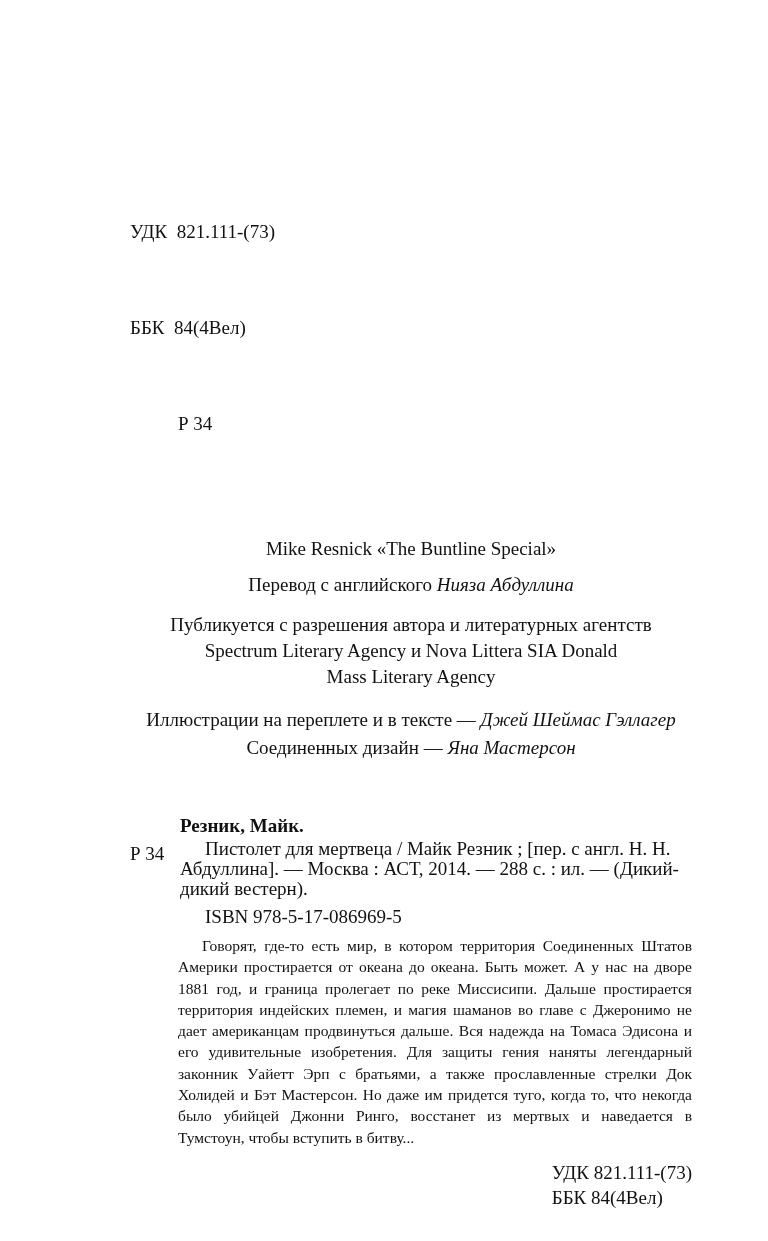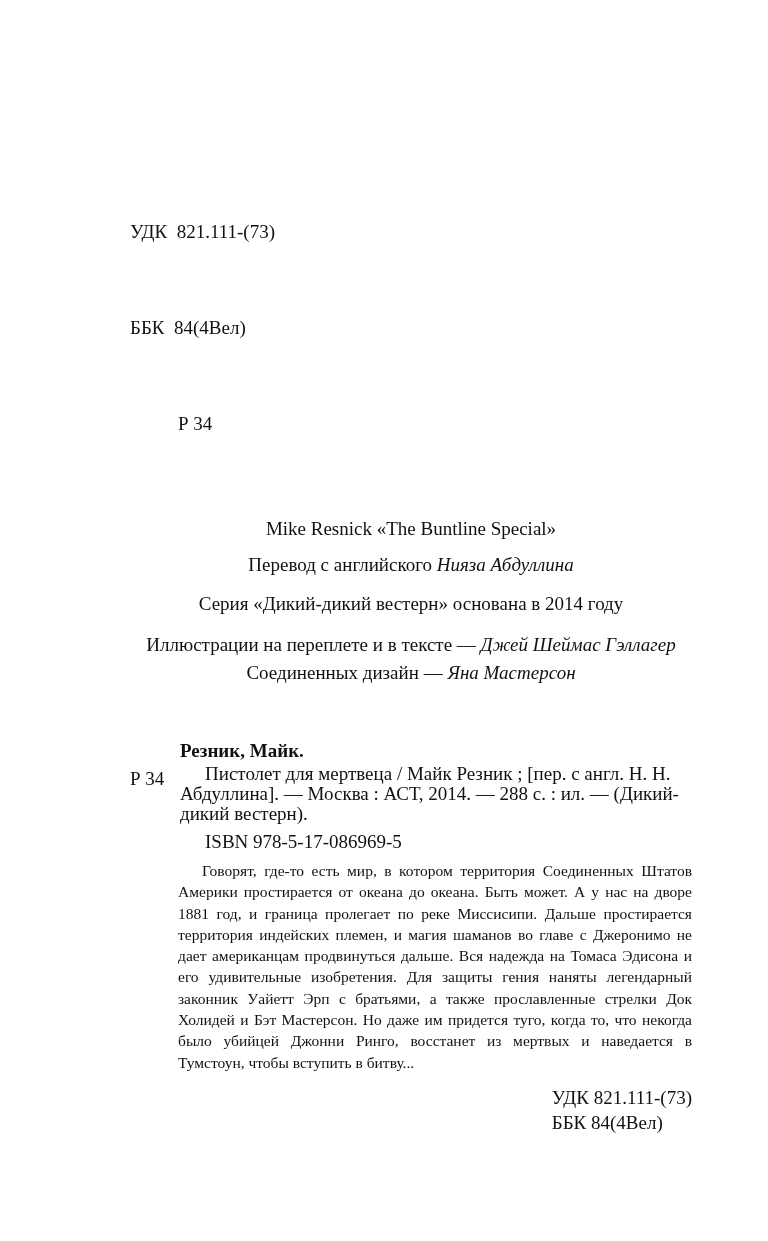--- a/index.html
+++ b/index.html
@@ -25,21 +25,21 @@
     line-height: 32px;
     white-space: pre-wrap;
   }
   .top-codes .code-indent {
     padding-left: 48px;
   }
   .center-block {
     text-align: center;
     font-size: 19px;
   }
-  .line-title     { margin: 14px 0 0 0; }
+  .line-title     { margin: 34px 0 0 0; }
   .line-transl    { margin: 14px 0 0 0; }
   .rights-block   { margin: 16px 0 0 0; line-height: 26px; }
   .line-series    { margin: 17px 0 0 0; }
   .credits-block  { margin: 16px 0 0 0; line-height: 28px; }
   .italic { font-style: italic; }
 
   .catalog {
     margin-top: 50px;
     font-size: 19px;
     position: relative;
@@ -95,22 +95,26 @@
     <div>УДК  821.111-(73)</div>
     <div>ББК  84(4Вел)</div>
     <div class="code-indent">Р 34</div>
   </div>
 
   <div class="center-block">
     <p class="line-title">Mike Resnick «The Buntline Special»</p>
 
     <p class="line-transl"><span>Перевод с английского </span><span class="italic">Нияза Абдуллина</span></p>
 
+    <div class="rights-block">
+      <div>Публикуется с разрешения автора и литературных агентств</div>
+      <div>Spectrum Literary Agency и Nova Littera SIA Donald</div>
+      <div>Mass Literary Agency</div>
+    </div>
 
-    <p class="line-series">Серия «Дикий-дикий вестерн» основана в 2014 году</p>
 
     <div class="credits-block">
       <div><span>Иллюстрации на переплете и в тексте — </span><span class="italic">Джей Шеймас Гэллагер</span></div>
       <div><span>Соединенных дизайн — </span><span class="italic">Яна Мастерсон</span></div>
     </div>
   </div>
 
   <div class="catalog">
     <p class="catalog-author">Резник, Майк.</p>
     <span class="catalog-code">Р 34</span>

